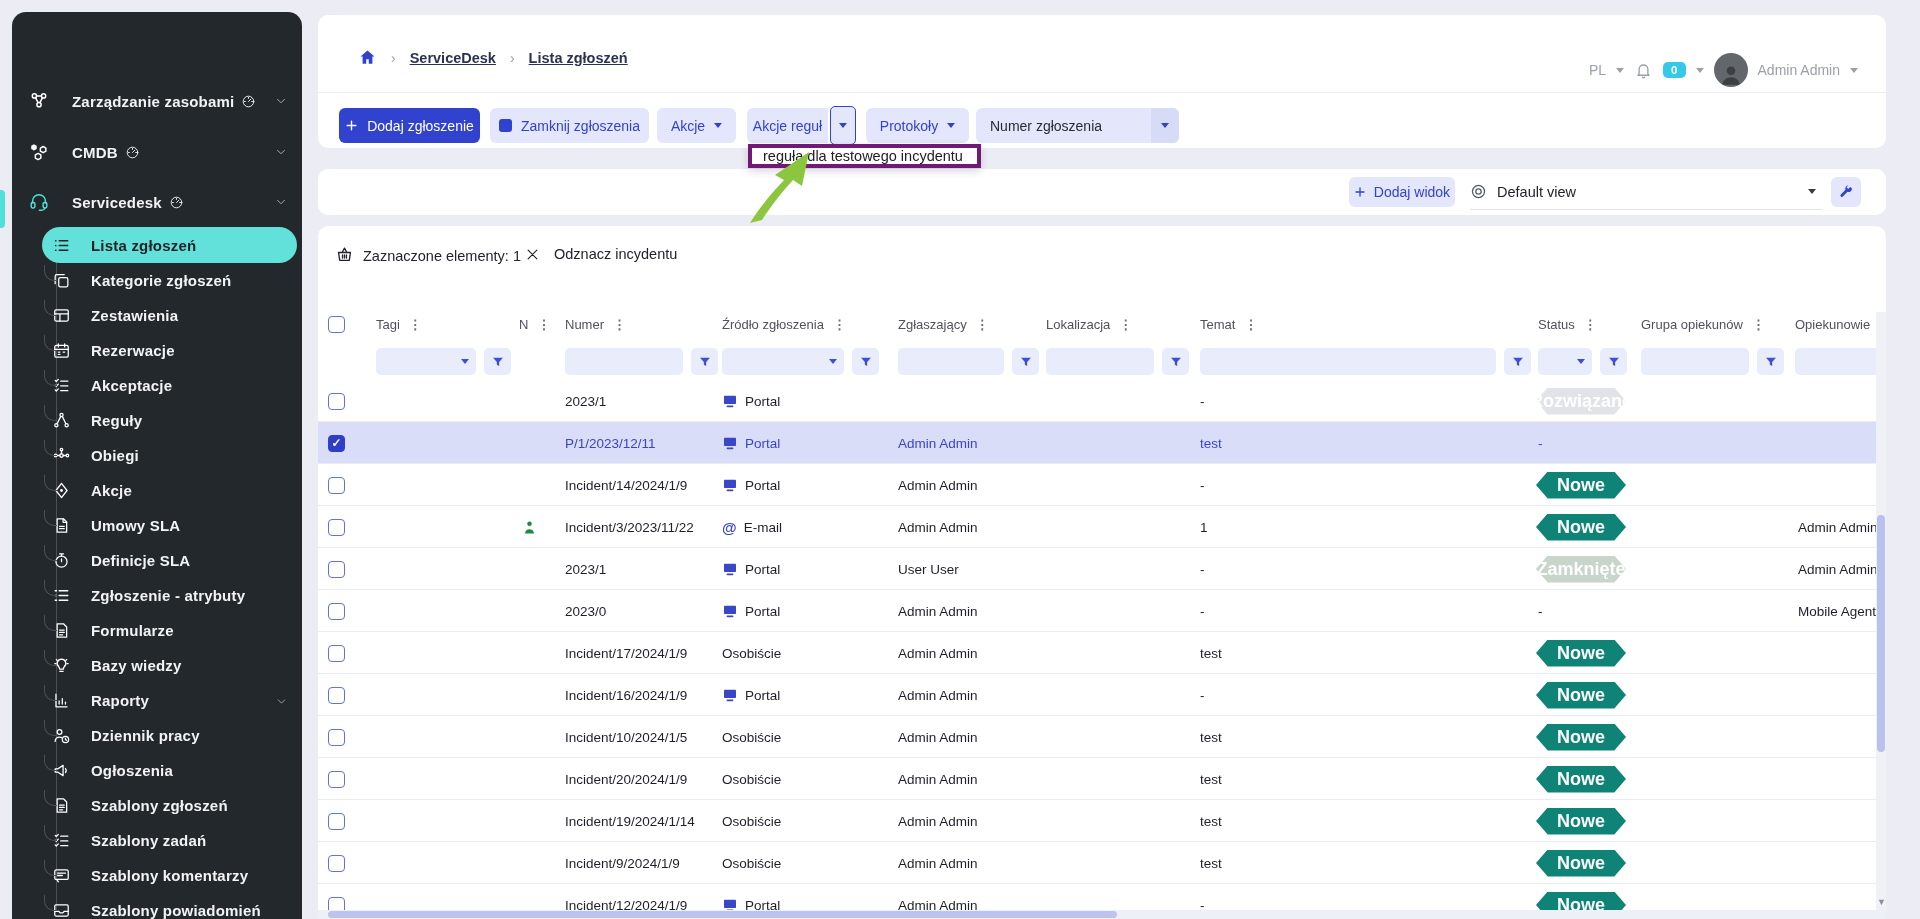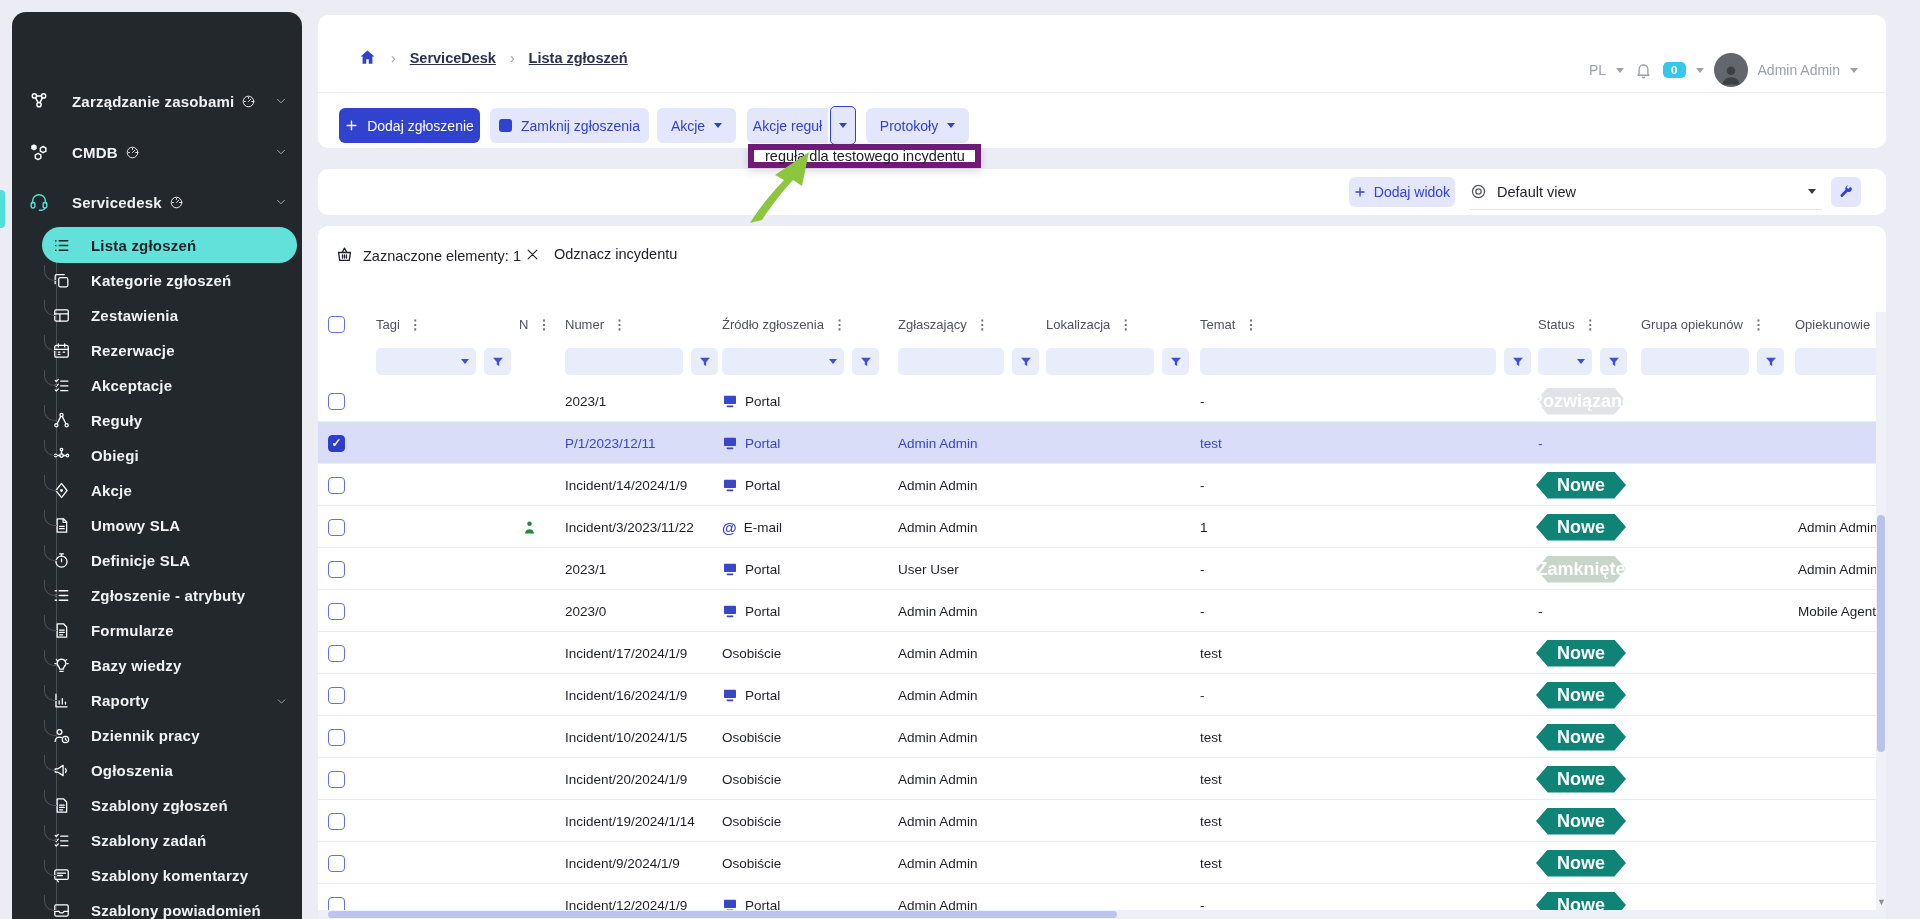--- a/index.html
+++ b/index.html
@@ -56,21 +56,21 @@
   .btn{position:absolute;top:0;height:35px;display:flex;align-items:center;justify-content:center;gap:9px;border-radius:6px;font-size:14px;font-weight:500;cursor:pointer;}
   .btn-primary{background:#3143ce;color:#fff;}
   .btn-light{background:#e4e7fb;color:#3143ce;text-align:center;}
   .plus-ic{width:13px;height:13px;}
   .sq-ic{width:13px;height:13px;border-radius:3px;background:#3143ce;}
   .split-caret{position:absolute;top:-2px;height:39px;width:26px;border:1.5px solid #3143ce;border-radius:5px;background:#e4e7fb;color:#3143ce;display:flex;align-items:center;justify-content:center;cursor:pointer;}
   .sel-like{background:#e4e7fb;color:#2a2a35;justify-content:flex-start;padding-left:14px;font-weight:400;}
   .sel-arrow{position:absolute;right:0;top:0;width:28px;height:35px;background:#d7dcf6;border-radius:0 6px 6px 0;display:flex;align-items:center;justify-content:center;color:#3143ce;}
 
   
-  .menu-panel{position:absolute;left:748px;top:144px;width:233px;height:24px;background:#fff;border:6px solid #701a75;box-shadow:0 3px 8px rgba(40,40,80,.18);display:flex;align-items:center;padding-left:11px;font-size:14.5px;color:#20202a;z-index:30;cursor:pointer;}
+  .menu-panel{position:absolute;left:748px;top:144px;width:233px;height:24px;background:#fff;border:4px solid #701a75;box-shadow:0 3px 8px rgba(40,40,80,.18);display:flex;align-items:center;padding-left:11px;font-size:14.5px;color:#20202a;z-index:30;cursor:pointer;}
   .green-arrow{position:absolute;left:746px;top:147px;width:76px;height:80px;z-index:31;pointer-events:none;}
 
   
   .addview-btn{position:absolute;left:1031px;top:8px;width:106px;height:30px;border-radius:6px;background:#e4e7fb;color:#3143ce;display:flex;align-items:center;justify-content:center;gap:8px;font-size:14px;font-weight:500;cursor:pointer;}
   .view-select{position:absolute;left:1152px;top:5px;width:352px;height:36px;border-bottom:1px solid #e3e4ee;display:flex;align-items:center;cursor:pointer;color:#23232e;font-size:14.5px;}
   .view-ic{width:17px;height:17px;color:#555a66;margin-right:10px;}
   .view-caret{position:absolute;right:6px;color:#3a3a46;}
   .wrench-btn{position:absolute;left:1513px;top:8px;width:30px;height:30px;border-radius:6px;background:#e4e7fb;color:#3143ce;display:flex;align-items:center;justify-content:center;cursor:pointer;}
   .wrench-btn svg{width:16px;height:16px;}
 
@@ -404,20 +404,26 @@
       </div>
       <div class="btn btn-light" style="left:429px;width:81px;border-radius:6px 0 0 6px;">
         <span>Akcje reguł</span>
       </div>
       <div class="split-caret" style="left:512px;">
         <span class="caret"></span>
       </div>
       <div class="btn btn-light" style="left:548px;width:103px;">
         <span>Protokoły</span>
         <span class="caret"></span>
+      </div>
+      <div class="btn sel-like" style="left:658px;width:203px;">
+        <span>Numer zgłoszenia</span>
+        <span class="sel-arrow">
+            <span class="caret"></span>
+          </span>
       </div>
     </div>
   </div>
 
   <div class="menu-panel">
     <span>reguła dla testowego incydentu</span>
   </div>
 
   <svg class="green-arrow" viewBox="0 0 76 80">
     <path d="M4 76 C16 57 27 45 38 33 L29 28 L63 5 L56 39 L47 33 C37 44 27 56 16 73 Z" fill="#8cc63e"></path>

